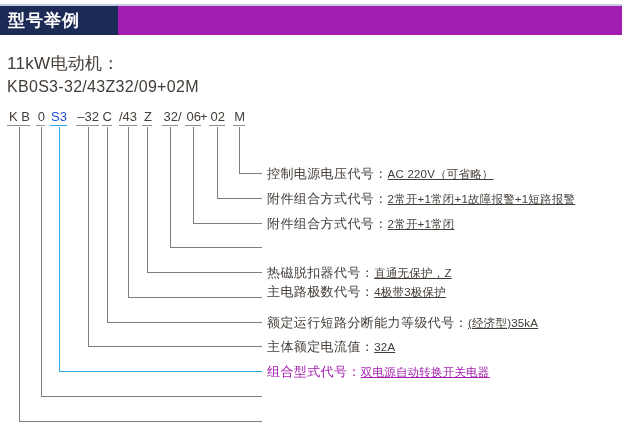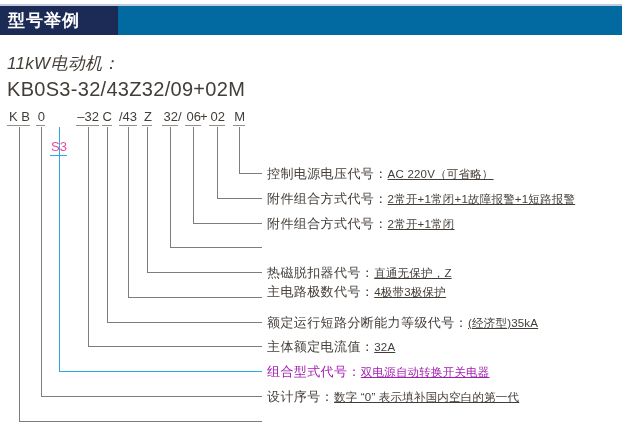--- a/index.html
+++ b/index.html
@@ -2,29 +2,29 @@
 <html><head>
 <meta charset="utf-8">
 <style>
   html,body{margin:0;padding:0;overflow:hidden;background:#ffffff;}
   .page{
     position:relative;width:622px;height:431px;background:#ffffff;
     font-family:"Liberation Sans","DejaVu Sans",sans-serif;
     color:#433d38;
   }
   
-  .banner{position:absolute;left:0;top:4px;width:622px;height:29px;background:#0369a1;border-top:2px solid #c2cadb;text-align:right;}
+  .banner{position:absolute;left:0;top:4px;width:622px;height:29px;background:#a21caf;border-top:2px solid #c2cadb;text-align:right;}
   .banner-dark{position:absolute;left:0;top:0;width:118px;height:29px;background:#1c2b55;}
   .banner-title{
     position:absolute;left:8px;top:0;height:29px;line-height:29px;
     color:#ffffff;font-size:17px;font-weight:bold;letter-spacing:1px;white-space:nowrap;
   }
   
-  .intro1{position:absolute;left:7px;top:52px;font-size:17px;letter-spacing:.3px;white-space:nowrap;font-style:italic;}
-  .intro2{position:absolute;left:7px;top:78px;font-size:20px;letter-spacing:.3px;white-space:nowrap;text-align:right;}
+  .intro1{position:absolute;left:7px;top:52px;font-size:17px;letter-spacing:.3px;white-space:nowrap;}
+  .intro2{position:absolute;left:7px;top:78px;font-size:16px;letter-spacing:.3px;white-space:nowrap;text-align:right;}
   
   .seg{
     position:absolute;top:109px;height:17px;line-height:16px;
     font-size:13px;text-align:right;display:block;
     border-bottom:1.5px solid #8f8f8f;box-sizing:border-box;white-space:nowrap;
   }
   .sep{position:absolute;top:109px;height:17px;line-height:16px;font-size:13px;white-space:nowrap;}
   
   .vline{position:absolute;width:1px;}
   .hline{position:absolute;height:1px;}
@@ -41,21 +41,21 @@
   <div class="banner">
     <div class="banner-dark"></div>
     <div class="banner-title">型号举例</div>
   </div>
 
   <div class="intro1">11kW电动机：</div>
   <div class="intro2">KB0S3-32/43Z32/09+02M</div>
 
   <span class="seg" style="left:7px;width:23px">K B</span>
   <span class="seg" style="left:36px;width:9px">0</span>
-  <span class="seg" style="left: 50px; width: 17px; color: #ec4899; border-bottom-color: rgb(41, 171, 226); margin-top: 30px;">S3</span>
+  <span class="seg" style="left: 50px; width: 17px; color: #1d4ed8; border-bottom-color: rgb(41, 171, 226);">S3</span>
   <span class="seg" style="left:76px;width:23px">–32</span>
   <span class="seg" style="left:102px;width:10px">C</span>
   <span class="seg" style="left:119px;width:18px">/43</span>
   <span class="seg" style="left:142px;width:10px">Z</span>
   <span class="seg" style="left:162px;width:16px">32</span>
   <span class="sep" style="left:178px">/</span>
   <span class="seg" style="left:185px;width:16px">06</span>
   <span class="sep" style="left:200px">+</span>
   <span class="seg" style="left:209px;width:16px">02</span>
   <span class="seg" style="left:233px;width:12px">M</span>
@@ -86,15 +86,14 @@
     </div>
 
   <div class="label-row" id="labrow-0" style="top: 165px;"><span class="label-name">控制电源电压代号：</span><span class="label-value">AC 220V（可省略）</span></div>
   <div class="label-row" id="labrow-1" style="top: 190px;"><span class="label-name">附件组合方式代号：</span><span class="label-value">2常开+1常闭+1故障报警+1短路报警</span></div>
   <div class="label-row" id="labrow-2" style="top: 215px;"><span class="label-name">附件组合方式代号：</span><span class="label-value">2常开+1常闭</span></div>
   <div class="label-row" id="labrow-4" style="top: 264px;"><span class="label-name">热磁脱扣器代号：</span><span class="label-value">直通无保护，Z</span></div>
   <div class="label-row" id="labrow-5" style="top: 283px;"><span class="label-name">主电路极数代号：</span><span class="label-value">4极带3极保护</span></div>
   <div class="label-row" id="labrow-6" style="top: 314px;"><span class="label-name">额定运行短路分断能力等级代号：</span><span class="label-value">(经济型)35kA</span></div>
   <div class="label-row" id="labrow-7" style="top: 338px;"><span class="label-name">主体额定电流值：</span><span class="label-value">32A</span></div>
   <div class="label-row" id="labrow-8" style="top: 363px; color: #a21caf;"><span class="label-name">组合型式代号：</span><span class="label-value">双电源自动转换开关电器</span></div>
-  <div class="label-row" id="labrow-9" style="top: 388px;"><span class="label-name">设计序号：</span><span class="label-value">数字 “0” 表示填补国内空白的第一代</span></div>
 
 </div>
 
 </body></html>

